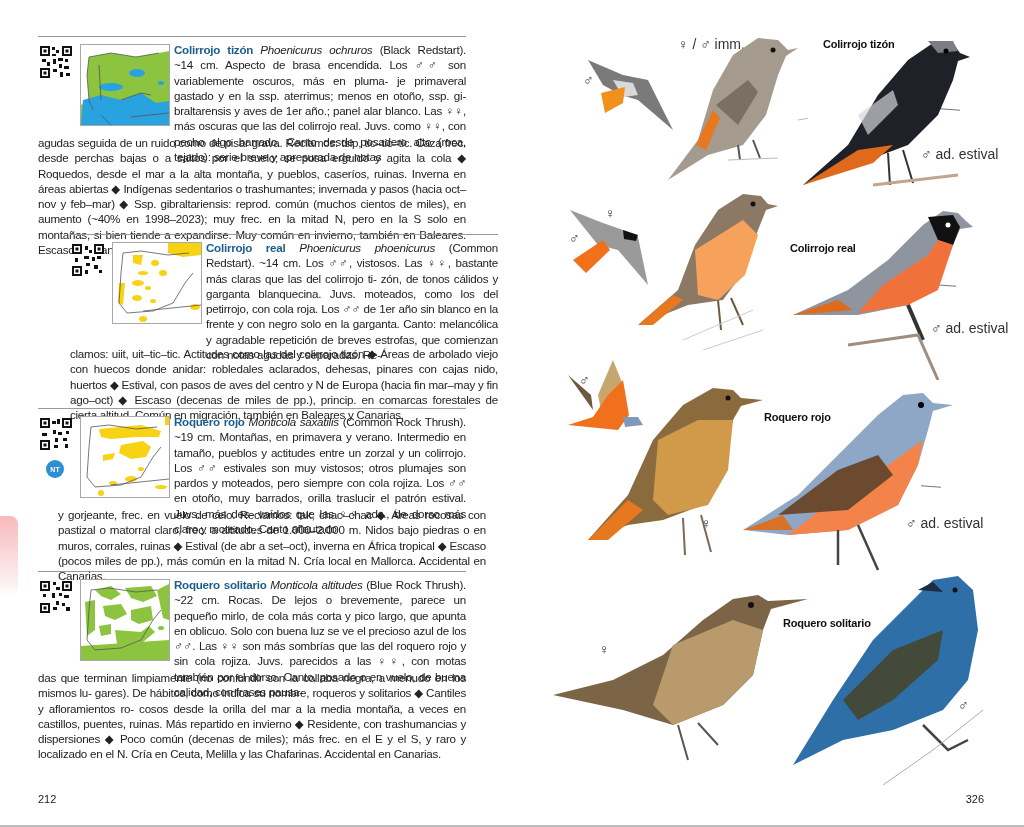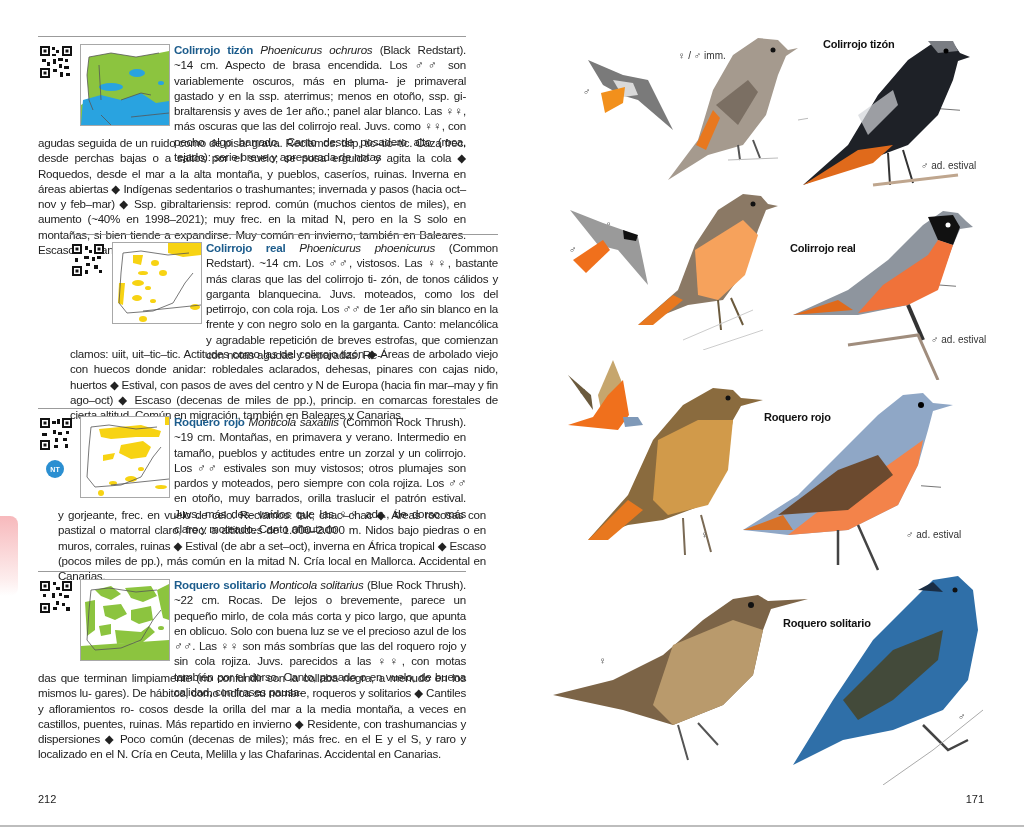--- a/index.html
+++ b/index.html
@@ -15,21 +15,21 @@
   .nt-badge{position:absolute;left:8px;top:52px;width:18px;height:18px;border-radius:50%;background:#2b8fd1;color:#fff;font-size:7px;font-weight:bold;display:flex;align-items:center;justify-content:center;}
   .map{position:absolute;left:42px;top:8px;width:90px;height:82px;border:1px solid #a8a8a8;box-sizing:border-box;background:#fff;overflow:hidden;}
   .map svg{display:block;}
   .text{position:absolute;left:136px;top:6px;width:292px;font-size:11.6px;line-height:15.3px;text-align:justify;letter-spacing:-0.25px;}
   .sp-name{color:#1c5c8c;font-weight:bold;}
   .sci{font-style:italic;}
   .body-cont{position:absolute;left:0;width:428px;font-size:11.6px;line-height:15.3px;text-align:justify;letter-spacing:-0.25px;}
   .page-num{position:absolute;bottom:22px;font-size:11px;color:#222;text-align:center;}
   .bird{position:absolute;}
   .plate-title{position:absolute;font-size:11px;font-weight:bold;color:#111;letter-spacing:-0.2px;}
-  .plate-label{position:absolute;font-size:10px;color:#333;margin-top:14px;}
+  .plate-label{position:absolute;font-size:14px;color:#333;}
   .leader{position:absolute;height:1px;background:#777;}
 </style>
 </head>
 <body>
 
 <div class="page page-left">
   <div class="tab-mark"></div>
 
   <div class="entry" style="top:36px;height:190px;">
     <div class="rule"></div>
@@ -77,21 +77,21 @@
       <span>je primaveral gastado y en la ssp. aterrimus; menos en otoño, ssp. gi-</span>
       <span>braltarensis y aves de 1er año.; panel alar blanco. Las ♀♀, más oscuras</span>
       <span>que las del colirrojo real. Juvs. como ♀♀, con pecho algo barrado. Canto</span>
       <span>desde posadero alto (roca, tejado): serie breve y apresurada de notas</span>
     </div>
     <div class="body-cont" style="top:99px;">
       <span>agudas seguida de un ruido como de pisar grava. Reclamos: tsip, tic–tic–tic. Caza frec. desde</span>
       <span>perchas bajas o a saltos por el suelo; se posa erguido y agita la cola ◆ Roquedos, desde el mar</span>
       <span>a la alta montaña, y pueblos, caseríos, ruinas. Inverna en áreas abiertas ◆ Indígenas sedentarios</span>
       <span>o trashumantes; invernada y pasos (hacia oct–nov y feb–mar) ◆ Ssp. gibraltariensis: reprod.</span>
-      <span>común (muchos cientos de miles), en aumento (~40% en 1998–2021); muy frec. en la mitad N,</span>
+      <span>común (muchos cientos de miles), en aumento (~40% en 1998–2023); muy frec. en la mitad N,</span>
       <span>pero en la S solo en montañas, si bien tiende a expandirse. Muy común en invierno, también en</span>
       <span>Baleares. Escaso en Canarias.</span>
     </div>
   </div>
 
   <div class="entry" style="top:234px;height:168px;margin-left:32px;">
     <div class="rule"></div>
     <svg class="qr" viewBox="0 0 32 32">
       <rect width="32" height="32" fill="#fff"></rect>
       <rect x="0" y="0" width="10" height="10" fill="#111"></rect>
@@ -241,21 +241,21 @@
         <path d="M50 30 L70 26 L72 40 L58 44 L50 40 Z" fill="#8cc43f"></path>
         <path d="M18 46 L30 44 L30 54 L20 56 Z" fill="#8cc43f"></path>
         <path d="M34 50 L60 52 L68 46 L74 52 L62 62 L36 64 Z" fill="#8cc43f"></path>
         <path d="M0 66 L88 60 L88 80 L0 80 Z" fill="#8cc43f"></path>
         <ellipse cx="80" cy="48" rx="3" ry="2" fill="#8cc43f"></ellipse>
         <path d="M10 10 L28 8 L55 12 L76 10 M10 10 L8 30 L6 60 L14 70 L40 68 L60 60 L72 40 L80 30" fill="none" stroke="#555" stroke-width="0.8"></path>
       </svg>
     </div>
     <div class="text">
       <span class="sp-name">Roquero solitario</span>
-      <span class="sci">Monticola solitarius</span>
+      <span class="sci">Monticola altitudes</span>
       <span>(Blue Rock Thrush). ~22 cm.</span>
       <span>Rocas. De lejos o brevemente, parece un pequeño mirlo, de cola más</span>
       <span>corta y pico largo, que apunta en oblicuo. Solo con buena luz se ve el</span>
       <span>precioso azul de los ♂♂. Las ♀♀ son más sombrías que las del roquero</span>
       <span>rojo y sin cola rojiza. Juvs. parecidos a las ♀♀, con motas también por</span>
       <span>el dorso. Canto, posado o en vuelo, de buena calidad, con frases pausa-</span>
     </div>
     <div class="body-cont" style="top:99px;">
       <span>das que terminan limpiamente (no confundir con la collaba negra, a menudo en los mismos lu-</span>
       <span>gares). De hábitos, como indica su nombre, roqueros y solitarios ◆ Cantiles y afloramientos ro-</span>
@@ -369,16 +369,16 @@
   </svg>
   <svg class="bird" style="left:270px;top:570px;" width="200" height="215" viewBox="0 0 200 215">
     <path d="M10 195 L50 130 L90 70 L130 30 L150 10 L175 6 L190 20 L195 60 L185 110 L160 140 L110 160 L60 170 Z" fill="#2f6fa8"></path>
     <path d="M135 20 L150 12 L160 22 Z" fill="#1a2d44"></path>
     <path d="M60 130 L110 80 L160 60 L155 90 L110 130 L75 150 Z" fill="#434a3a"></path>
     <circle cx="172" cy="20" r="2.5" fill="#111"></circle>
     <path d="M140 155 L165 180 L185 170" stroke="#444" stroke-width="2.5" fill="none"></path>
     <path d="M100 215 L150 180 L200 140" stroke="#aaa" stroke-width="1" fill="none"></path>
   </svg>
 
-  <div class="page-num" style="right:40px;">171</div>
+  <div class="page-num" style="right:40px;">326</div>
 </div>
 
 <div class="bottom-edge"></div>
 
 </body></html>

